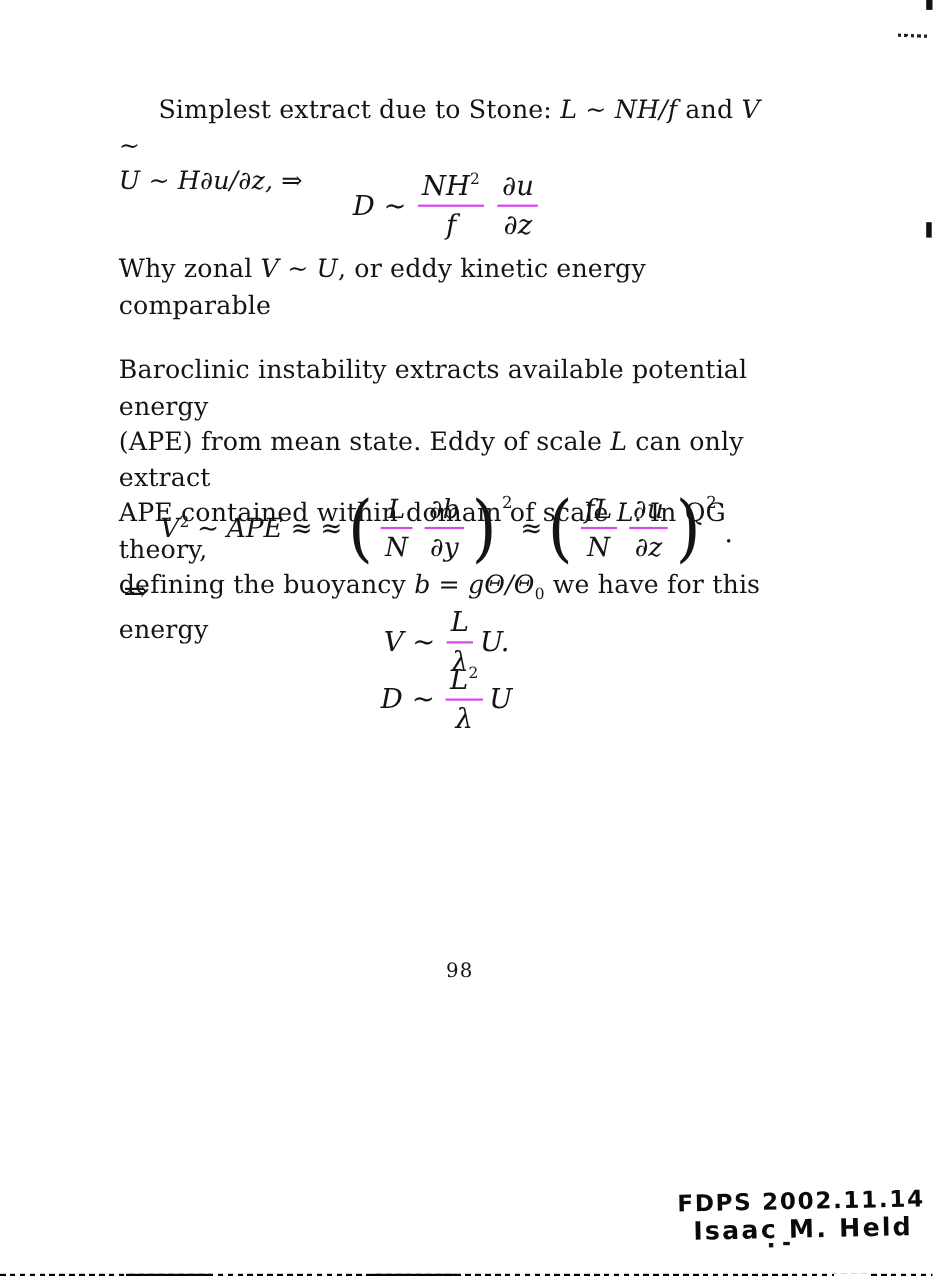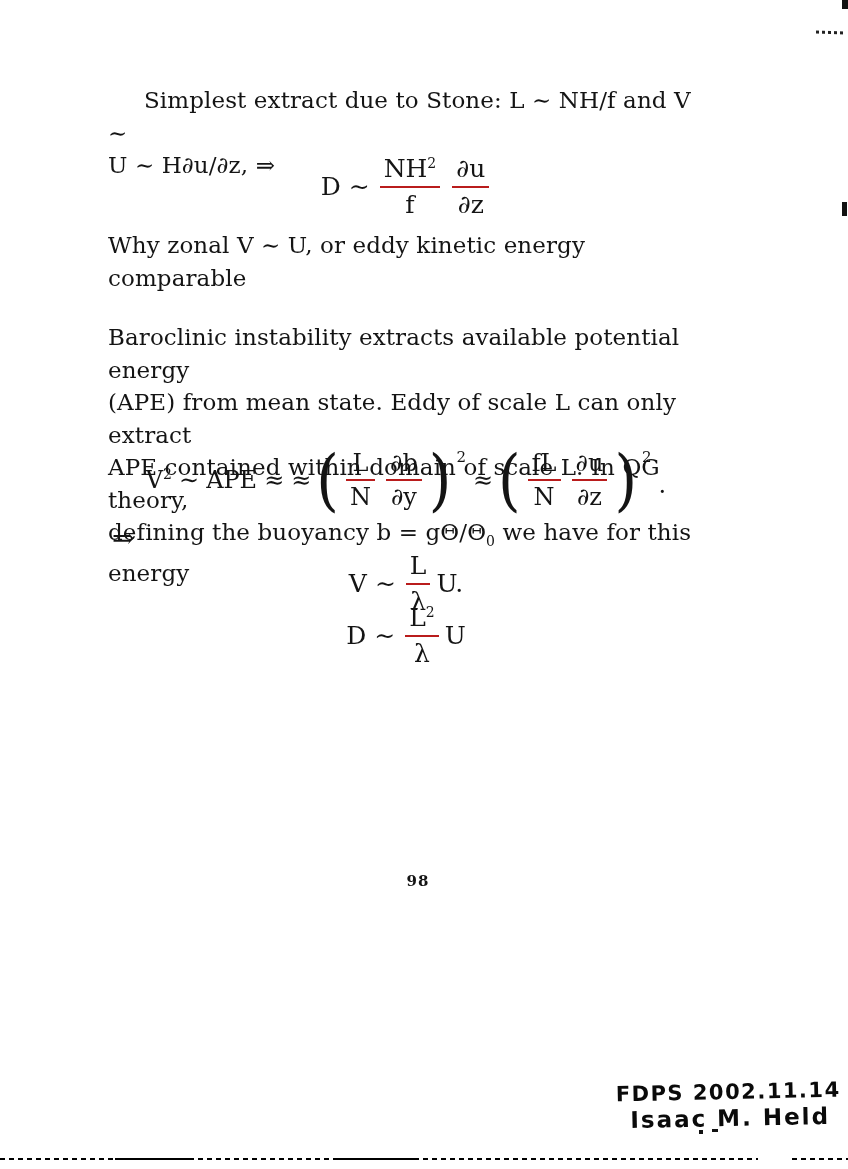--- a/index.html
+++ b/index.html
@@ -7,37 +7,37 @@
   .page {
     position:relative; width:848px; height:1169px; background:#ffffff;
     font-family:"DejaVu Serif", serif; color:#141414; overflow:hidden;
   }
   .para {
     position:absolute; left:108px; width:596px;
     font-size:23px; line-height:32.5px; text-align:left;
     letter-spacing:0.1px;
   }
   .para.indent-first { text-indent:36px; }
-  .m { }
+  .m { font-style:italic; }
   sup { font-size:14px; }
   sub { font-size:14px; }
 
   .eq { position:absolute; left:108px; width:596px; }
   .eqrow { display:flex; justify-content:center; align-items:center; gap:8px; font-size:25px; }
   .eq2row { gap:7px; font-size:24px; }
   .frac { display:inline-flex; flex-direction:column; text-align:center; margin:0 2px; }
-  .frac .fn { display:block; padding:0 4px 3px; border-bottom:2px solid #b91c1c; line-height:1.1; white-space:nowrap; }
+  .frac .fn { display:block; padding:0 4px 3px; border-bottom:2px solid #d946ef; line-height:1.1; white-space:nowrap; }
   .frac .fd { display:block; padding:3px 4px 0; line-height:1.1; white-space:nowrap; }
   .grp { white-space:nowrap; }
   .bigp { font-size:58px; line-height:0.9; font-weight:400; transform:scaleY(1.15); display:inline-block; margin:0 -2px; }
   .psup { font-size:15px; align-self:flex-start; margin-top:-2px; }
   .enddot { align-self:flex-end; padding-bottom:12px; }
   .implies { position:absolute; font-size:27px; }
 
-  .pagenum { position:absolute; left:108px; width:620px; text-align:center; font-size:15px; letter-spacing:1px;font-weight:bold; }
+  .pagenum { position:absolute; left:108px; width:620px; text-align:center; font-size:18px; letter-spacing:1px; }
 
   .handwriting {
     position:absolute; left:616px; top:1080px; transform:rotate(-1.2deg);
     font-family:"DejaVu Sans", sans-serif; font-weight:bold; color:#0a0a0a;
   }
   .hw1 { font-size:21px; letter-spacing:1.5px; }
   .hw2 { font-size:23px; letter-spacing:2px; margin-left:14px; margin-top:1px; }
 
   
   .artifact { position:absolute; background:#111; }

